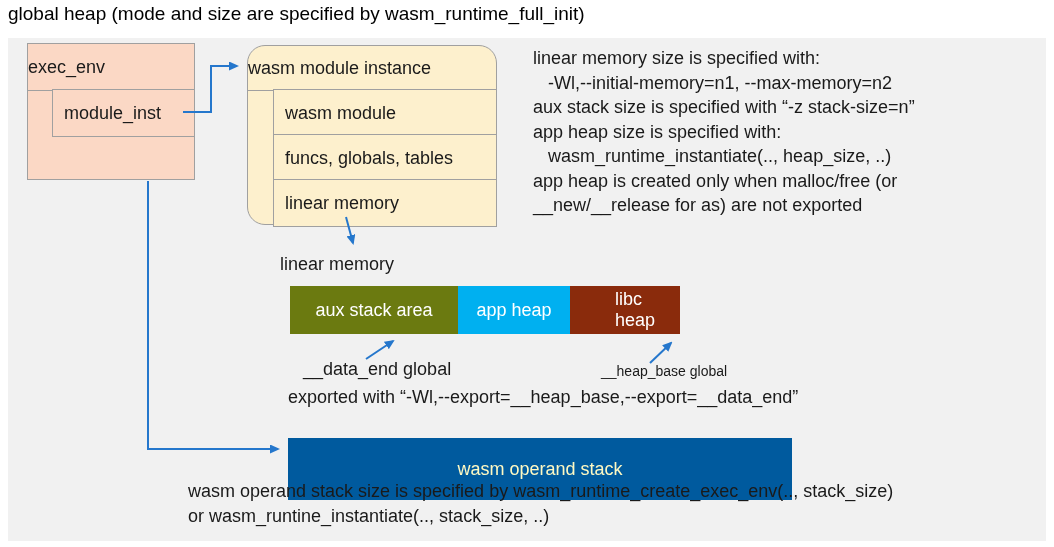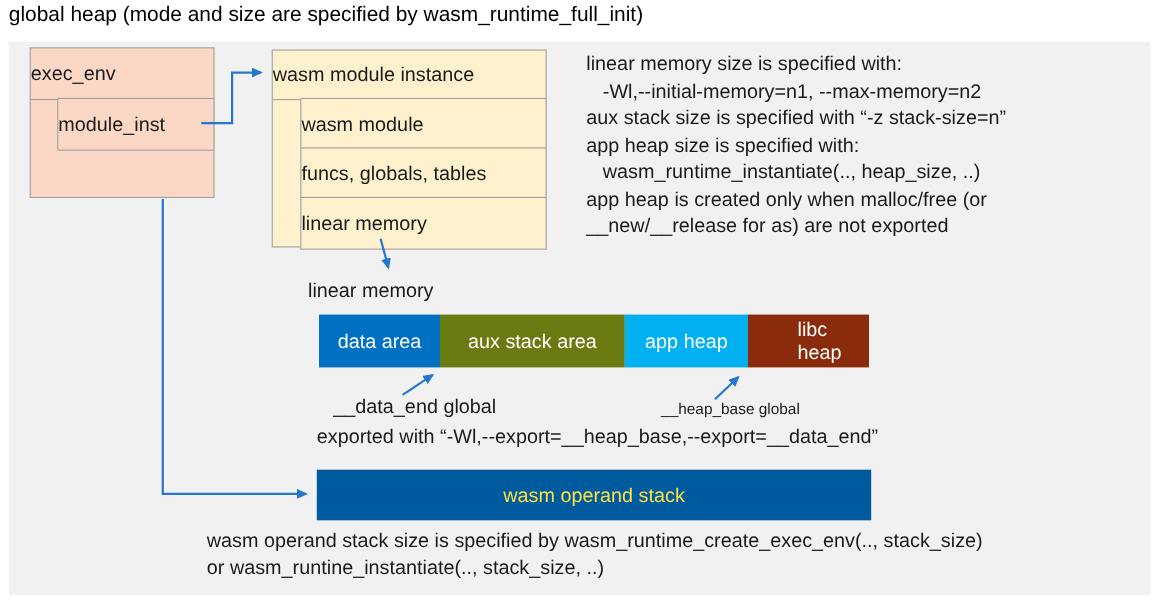--- a/index.html
+++ b/index.html
@@ -8,29 +8,29 @@
   .abs{position:absolute;box-sizing:border-box;}
 
   #page-title{left:8px;top:3px;font-size:19px;color:#000;}
 
   #panel{left:8px;top:38px;width:1038px;height:503px;background:#f1f1f1;}
 
   
   .struct{border:1px solid #a0a0a0;}
   .struct-header{display:flex;align-items:center;font-size:18px;}
   .struct-row{position:absolute;right:-1px;border:1px solid #a0a0a0;
-              display:flex;align-items:center;font-size:18px;}
+              display:flex;align-items:center;padding-left:11px;font-size:18px;}
 
   #exec-env-box{left:27px;top:43px;width:168px;height:137px;}
   #exec-env-box .struct-header{height:46px;border-bottom:1px solid #a0a0a0;}
   #exec-env-box .struct-row{left:24px;height:46px;}
   #row-module-inst{top:45px;}
   #row-wasm-stack{top:90px;}
 
-  #module-box{left:247px;top:45px;width:250px;height:180px;}
+  #module-box{left:247px;top:45px;width:250px;height:180px;border-radius:18px;}
   #module-box .struct-header{height:44px;border-bottom:1px solid #a0a0a0;}
   #module-box .struct-row{left:25px;height:46px;}
   #row-wasm-module{top:43px;}
   #row-funcs{top:88px;}
   #row-linmem{top:133px;}
 
   
   #notes{left:533px;top:46px;font-size:18px;line-height:24.5px;white-space:pre;}
 
   
@@ -44,23 +44,23 @@
   .seg-3{width:110px;}
   .seg-enlarged{width:196px;margin-left:4px;border:3px dashed #000;
                 color:#1f3864;background:transparent;}
 
   
   #ann-data-end{left:303px;top:359px;font-size:18px;}
   #ann-heap-base{left:601px;top:363px;font-size:14px;}
   #ann-exported{left:288px;top:387px;font-size:18px;}
 
   
-  #operand-bar{left:288px;top:427px;width:504px;height:46px;
+  #operand-bar{left:288px;top:438px;width:504px;height:62px;
                display:flex;align-items:center;justify-content:center;
-               color:#fde047;font-size:18px;}
+               color:#fef9c3;font-size:18px;}
   #footnote-1{left:188px;top:481px;font-size:18px;}
   #footnote-2{left:188px;top:506px;font-size:18px;}
 
   #arrows{left:0;top:0;width:1054px;height:547px;pointer-events:none;}
 </style>
 </head>
 <body>
 
 <div id="stage">
 
@@ -84,21 +84,20 @@
    -Wl,--initial-memory=n1, --max-memory=n2
 aux stack size is specified with “-z stack-size=n”
 app heap size is specified with:
    wasm_runtime_instantiate(.., heap_size, ..)
 app heap is created only when malloc/free (or
 __new/__release for as) are not exported</div>
 
   <div id="linmem-label" class="abs">linear memory</div>
 
   <div id="membar" class="abs">
-    <div class="seg seg-0" style="background-color: rgb(0, 112, 195);">data area</div>
     <div class="seg seg-1" style="background-color: rgb(107, 122, 16);">aux stack area</div>
     <div class="seg seg-2" style="background-color: rgb(0, 176, 240);">app heap</div>
     <div class="seg seg-3" style="background-color: rgb(138, 43, 12); padding-left: 45px;">libc heap</div>
   </div>
 
   <div id="ann-data-end" class="abs">__data_end global</div>
   <div id="ann-heap-base" class="abs">__heap_base global</div>
   <div id="ann-exported" class="abs">exported with “-Wl,--export=__heap_base,--export=__data_end”</div>
 
   <div id="operand-bar" class="abs" style="background-color: rgb(0, 90, 158);">wasm operand stack</div>

